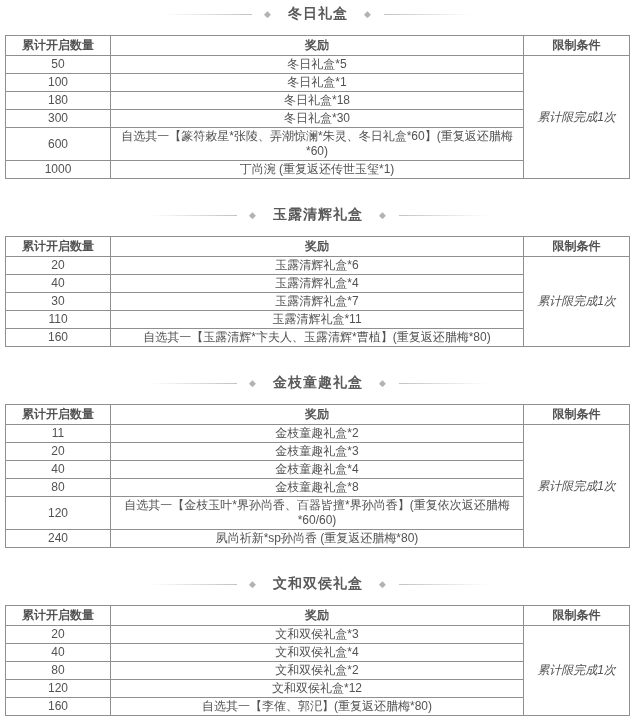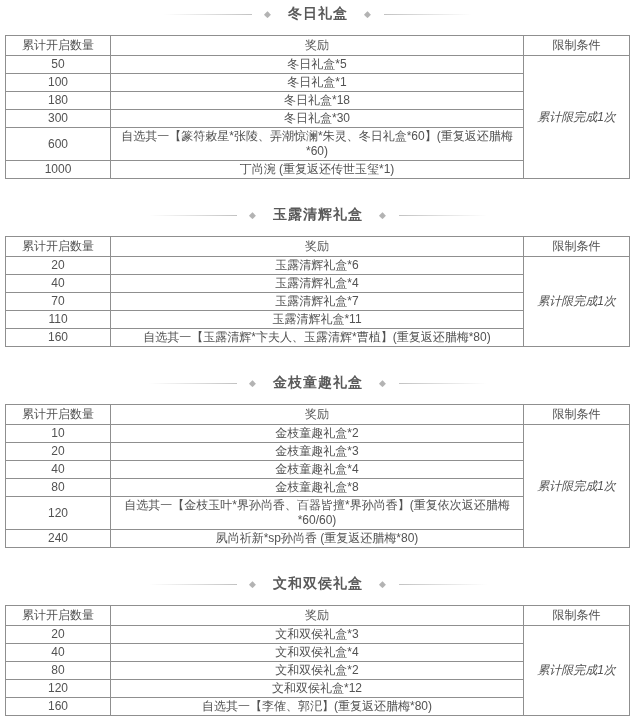--- a/index.html
+++ b/index.html
@@ -54,21 +54,21 @@
   }
   .reward-table th, .reward-table td {
     border: 1px solid #8f8f8f;
     text-align: center;
     vertical-align: middle;
     padding: 1px 4px;
     line-height: 15px;
     overflow: hidden;
   }
   .reward-table th {
-    font-weight: normal;
+    font-weight: bold;
     height: 17px;
   }
   .reward-table td { height: 15px; }
   .reward-table td.limit { font-weight: normal; font-style: italic; }
 </style>
 </head>
 <body>
 
 <div class="page">
   <section class="gift-section">
@@ -147,21 +147,21 @@
           <tr>
             <td>20</td>
             <td>玉露清辉礼盒*6</td>
             <td class="limit" rowspan="5">累计限完成1次</td>
           </tr>
           <tr>
             <td>40</td>
             <td>玉露清辉礼盒*4</td>
           </tr>
           <tr>
-            <td>70</td>
+            <td>30</td>
             <td>玉露清辉礼盒*7</td>
           </tr>
           <tr>
             <td>110</td>
             <td>玉露清辉礼盒*11</td>
           </tr>
           <tr>
             <td>160</td>
             <td>自选其一【玉露清辉*卞夫人、玉露清辉*曹植】(重复返还腊梅*80)</td>
           </tr>
@@ -185,21 +185,21 @@
       </colgroup>
       <thead>
         <tr>
           <th>累计开启数量</th>
           <th>奖励</th>
           <th>限制条件</th>
         </tr>
       </thead>
       <tbody>
           <tr>
-            <td>10</td>
+            <td>11</td>
             <td>金枝童趣礼盒*2</td>
             <td class="limit" rowspan="6">累计限完成1次</td>
           </tr>
           <tr>
             <td>20</td>
             <td>金枝童趣礼盒*3</td>
           </tr>
           <tr>
             <td>40</td>
             <td>金枝童趣礼盒*4</td>

